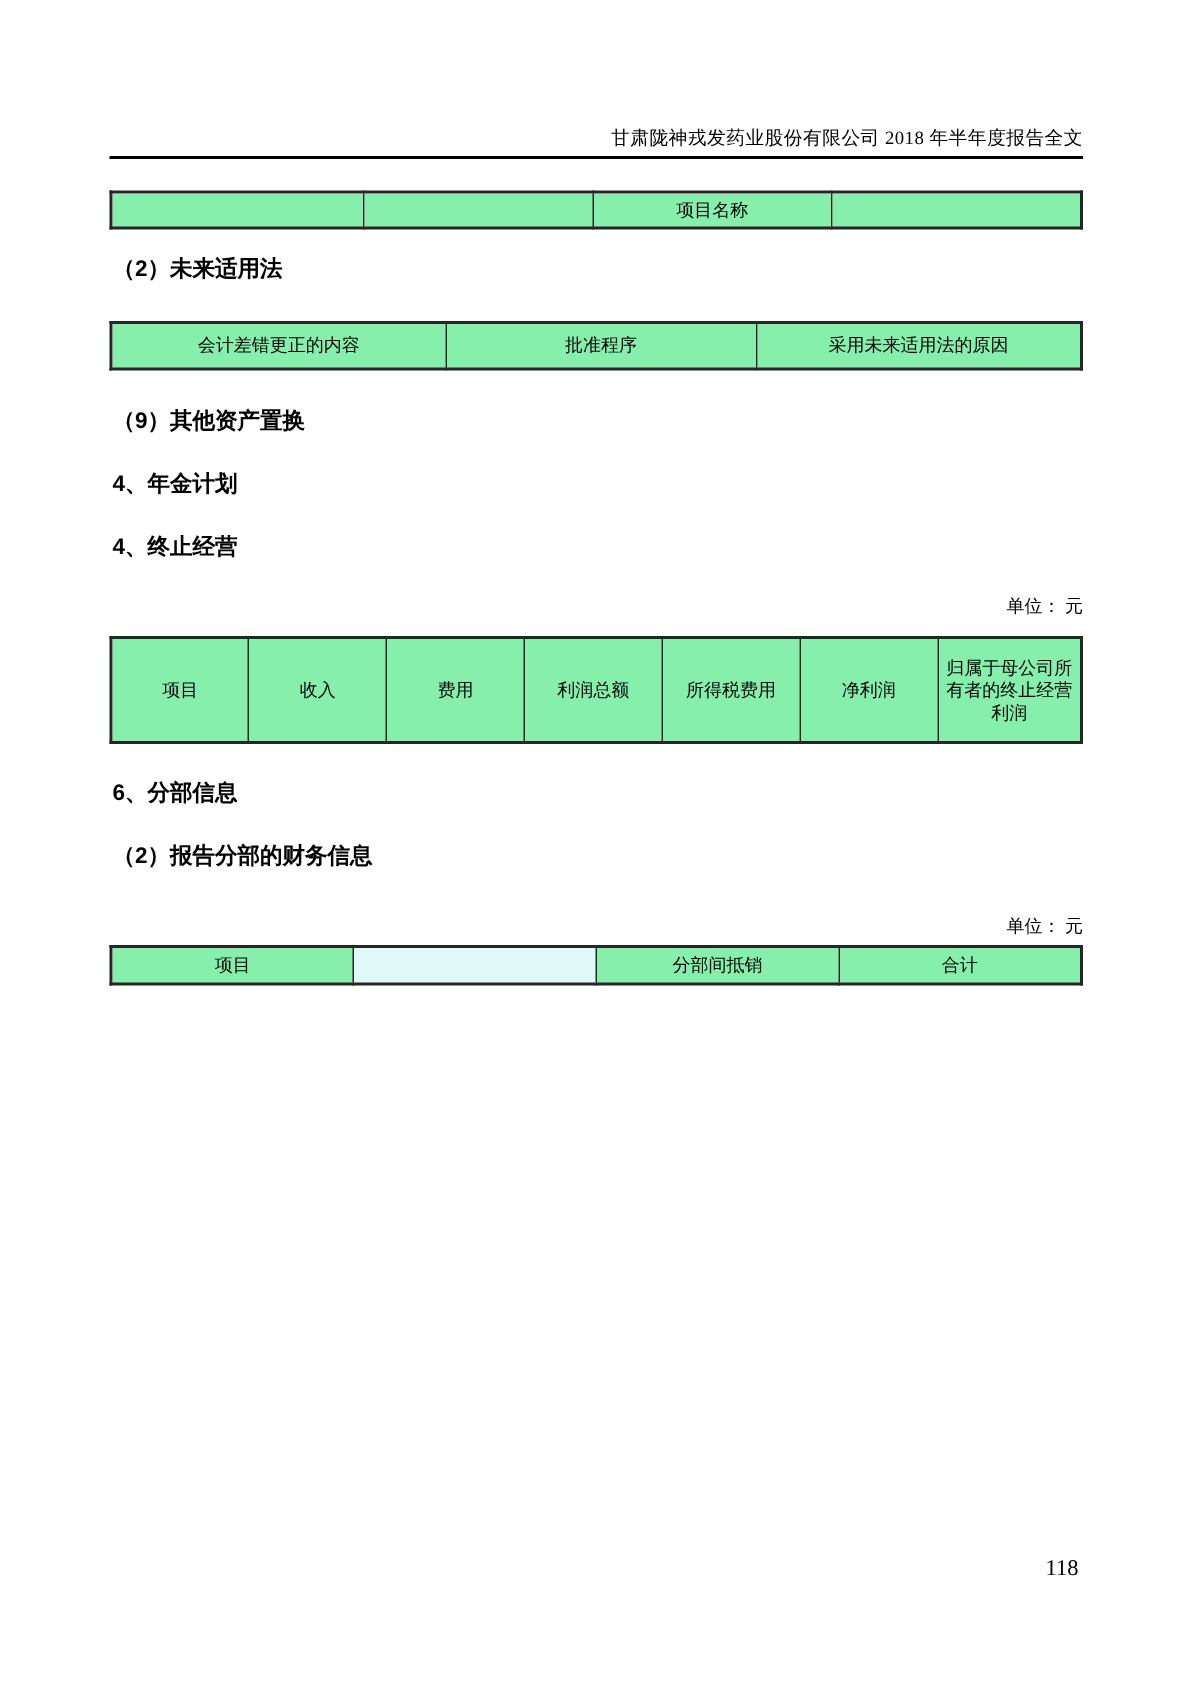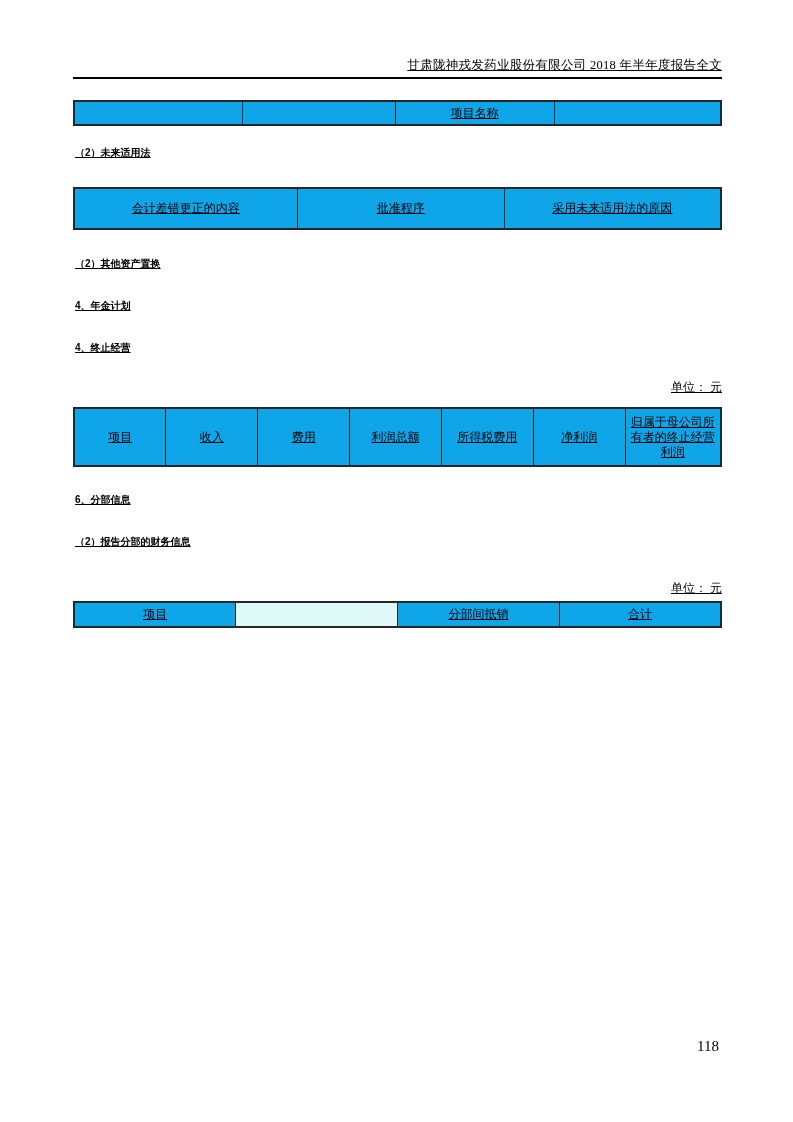--- a/index.html
+++ b/index.html
@@ -4,55 +4,55 @@
 <style>
   * { margin:0; padding:0; box-sizing:border-box; }
   html, body { width:793px; height:1122px; }
   body {
     background:#ffffff;
     color:#000000;
     font-family:"Liberation Serif","DejaVu Serif",serif;
     position:relative;
     overflow:hidden;
   }
-  .content { padding:58px 71px 0 73px;text-decoration:underline; }
+  .content { padding:85px 71px 0 73px; }
 
   .doc-header { text-align:right; font-size:12.5px; line-height:15px; letter-spacing:0.3px; }
   .header-rule { border:none; border-top:2px solid #000; margin-top:4px; }
 
   table.tbl {
     width:100%;
     border-collapse:collapse;
     table-layout:fixed;
     border:2px solid #262626;
   }
   table.tbl td {
     border:1px solid #262626;
-    background:#0ea5e9;
+    background:#86efac;
     font-size:12px;
     line-height:15px;
     text-align:center;
     vertical-align:middle;
     padding:1px 5px;
     overflow:hidden;
   }
   .t1 { margin-top:21px; }
   .t1 td { height:24px; }
   .t2 { margin-top:26px; }
-  .t2 td { height:41px; }
+  .t2 td { height:31px; }
   .t3 { margin-top:13px; }
-  .t3 td { height:58px; line-height:20px; }
+  .t3 td { height:70px; line-height:20px; }
   .t4 { margin-top:6px; }
   .t4 td { height:25px; }
   .t4 td.cell-blank { background:#dff8f8; }
 
   .heading {
     font-family:"Liberation Sans","DejaVu Sans",sans-serif;
     font-weight:bold;
-    font-size:10px;
+    font-size:15px;
     line-height:16px;
     margin-top:26px;
     margin-left:2px;
   }
   .heading.first { margin-top:19px; }
   .heading.after-table { margin-top:25px; }
 
   .unit-label { text-align:right; font-size:12px; line-height:14px; margin-top:24px; }
   .unit-label.second { margin-top:31px; }
 
@@ -100,21 +100,21 @@
     </colgroup>
     <tbody>
         <tr>
       <td>会计差错更正的内容</td>
       <td>批准程序</td>
       <td>采用未来适用法的原因</td>
     </tr>
   </tbody>
     </table>
 
-  <div class="heading">（2）其他资产置换</div>
+  <div class="heading">（9）其他资产置换</div>
   <div class="heading">4、年金计划</div>
   <div class="heading">4、终止经营</div>
 
   <div class="unit-label">单位： 元</div>
 
   <table class="tbl t3">
     <colgroup>
       <col style="width:14.2%">
         <col style="width:14.2%">
         <col style="width:14.2%">

